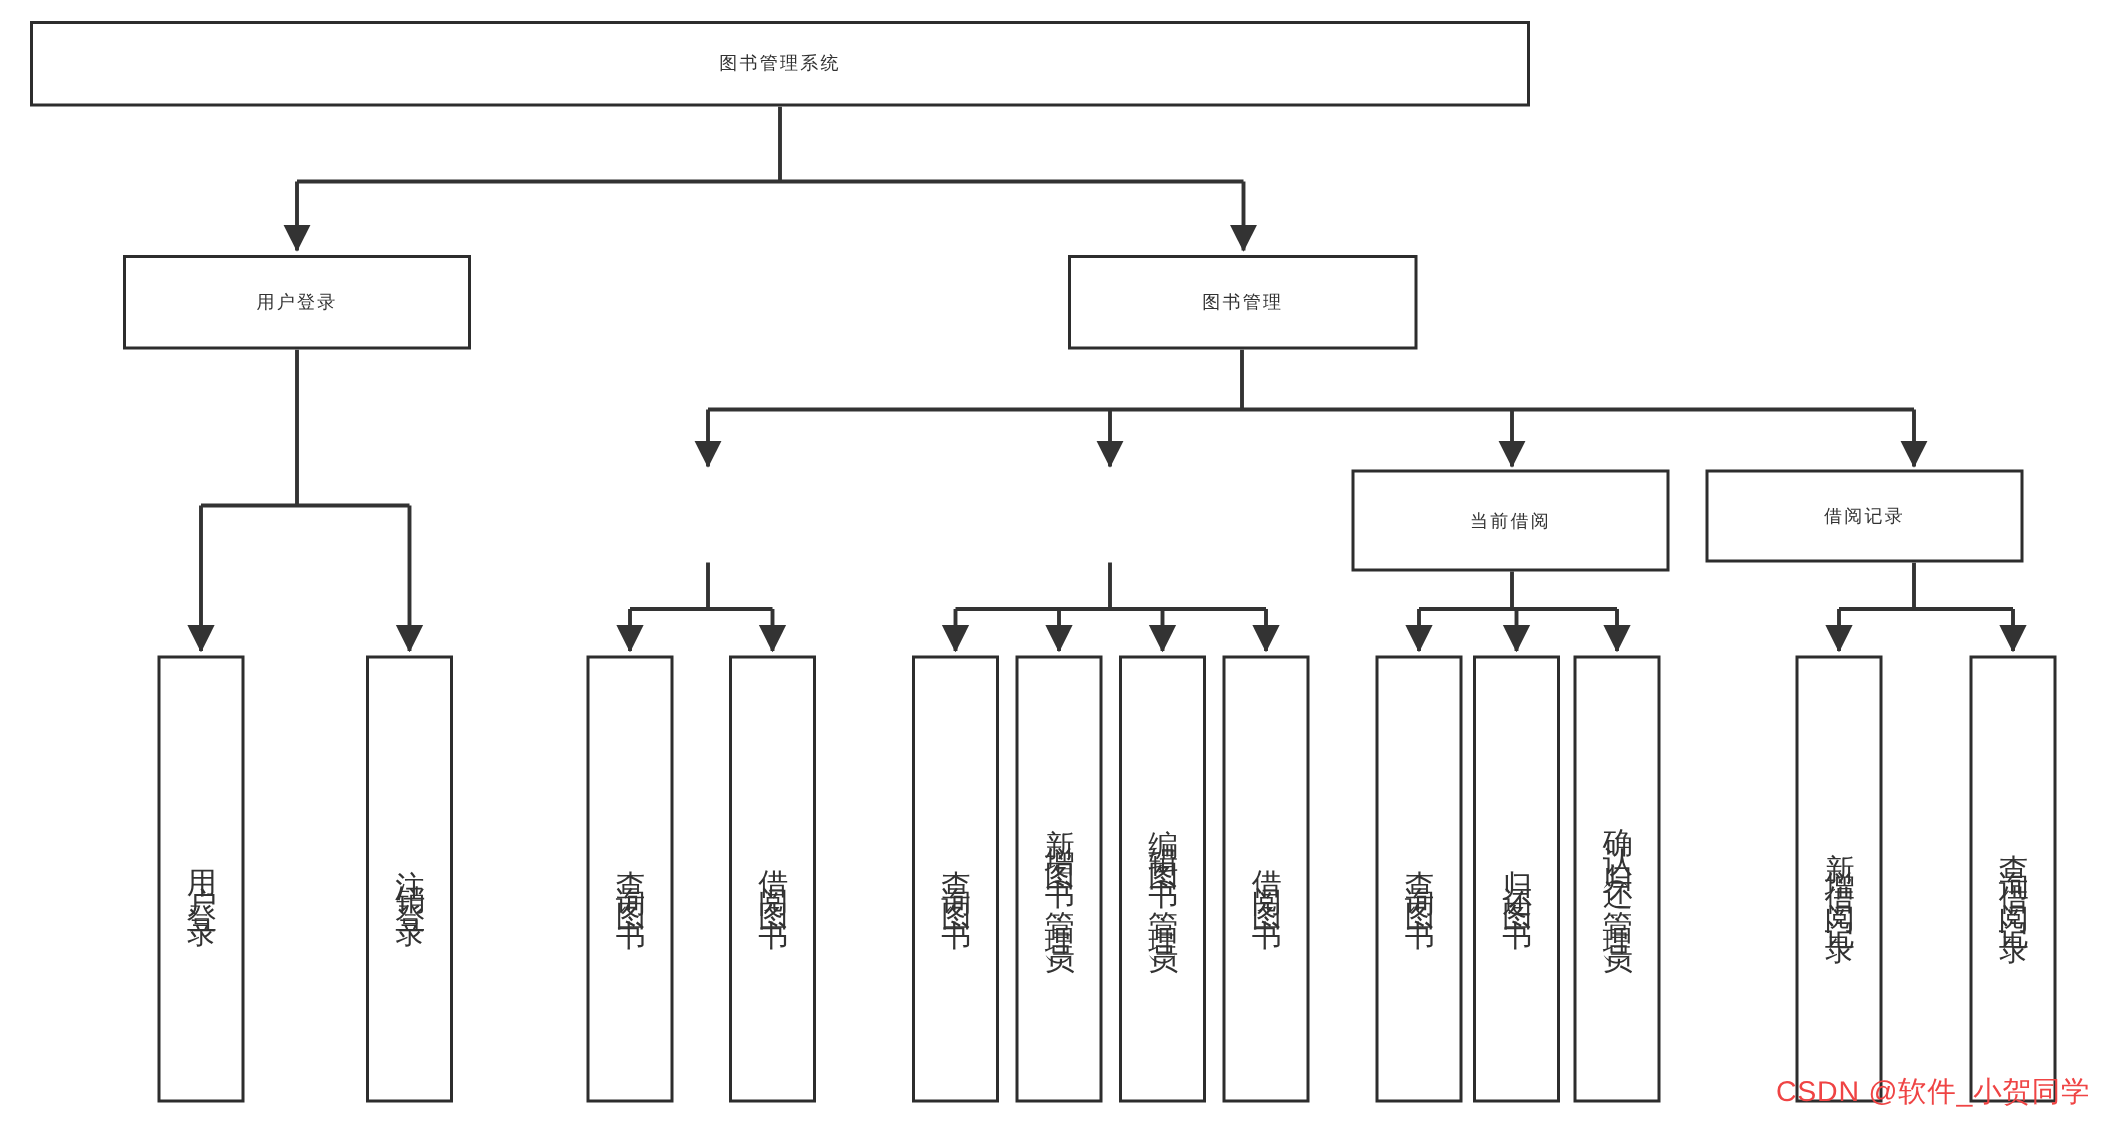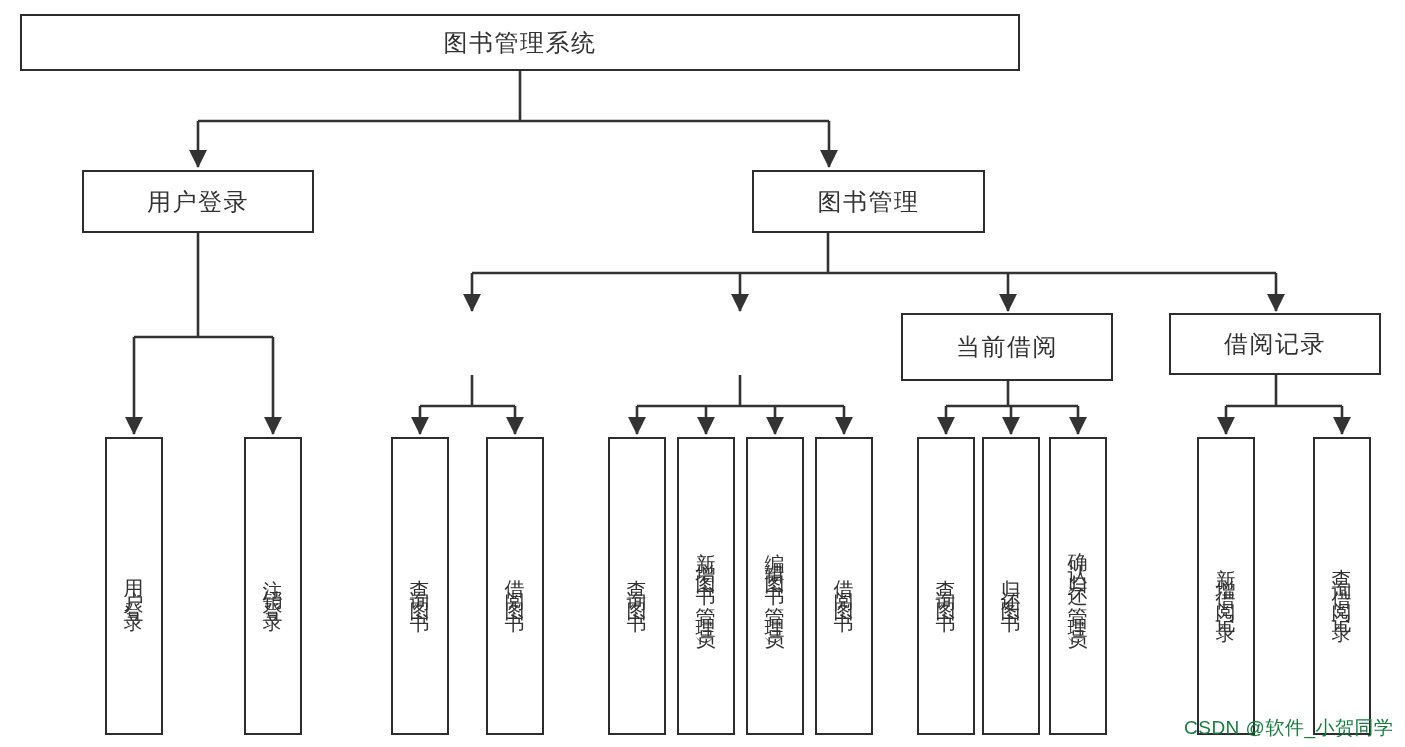--- a/index.html
+++ b/index.html
@@ -6,28 +6,28 @@
   #stage {
     position:relative; width:1405px; height:747px; background:#ffffff;
     font-family:"Liberation Sans","DejaVu Sans",sans-serif; overflow:hidden;
   }
   #connectors { position:absolute; left:0; top:0; width:1405px; height:747px; }
   .node {
     position:absolute; box-sizing:border-box; background:#ffffff;
     border:2.6px solid #2d2d2d; color:#323232;
     display:flex; align-items:center; justify-content:center;
   }
-  .node.h span { font-size:24px; letter-spacing:1.5px; white-space:nowrap;text-align:center; }
+  .node.h span { font-size:12px; letter-spacing:1.5px; white-space:nowrap;text-align:center; }
   .node.v span {
     writing-mode:vertical-rl; text-orientation:mixed;
     font-size:20px; letter-spacing:11px; line-height:1;
   }
   .watermark {
     position:absolute; left:1184px; top:715px; z-index:5;
-    font-size:19px; color:#15803d; letter-spacing:0.5px; white-space:nowrap;
+    font-size:19px; color:#ef4444; letter-spacing:0.5px; white-space:nowrap;
   }
 </style>
 </head>
 <body>
 
 <div id="stage">
 
   <svg id="connectors" viewBox="0 0 1405 747" xmlns="http://www.w3.org/2000/svg">
     <defs>
       <marker id="arrow" viewBox="0 0 10 10" refX="9.5" refY="5" markerWidth="7" markerHeight="10" orient="auto-start-reverse">
@@ -78,28 +78,28 @@
     </g>
   </svg>
 
   <div class="node h" style="left:20px;top:14px;width:1000px;height:57px">
     <span>图书管理系统</span>
   </div>
 
   <div class="node h" style="left:82px;top:170px;width:232px;height:63px">
     <span>用户登录</span>
   </div>
-  <div class="node h" style="left:752px;top:170px;width:233px;height:63px">
+  <div class="node h" style="left:712px;top:170px;width:233px;height:63px">
     <span>图书管理</span>
   </div>
 
   <div class="node h" style="left:901px;top:313px;width:212px;height:68px">
     <span>当前借阅</span>
   </div>
-  <div class="node h" style="left:1169px;top:313px;width:212px;height:62px">
+  <div class="node h" style="left:1137px;top:313px;width:212px;height:62px">
     <span>借阅记录</span>
   </div>
 
   <div class="node v" style="left:105px;top:437px;width:58px;height:298px">
     <span>用户登录</span>
   </div>
   <div class="node v" style="left:244px;top:437px;width:58px;height:298px">
     <span>注销登录</span>
   </div>
   <div class="node v" style="left:391px;top:437px;width:58px;height:298px">

